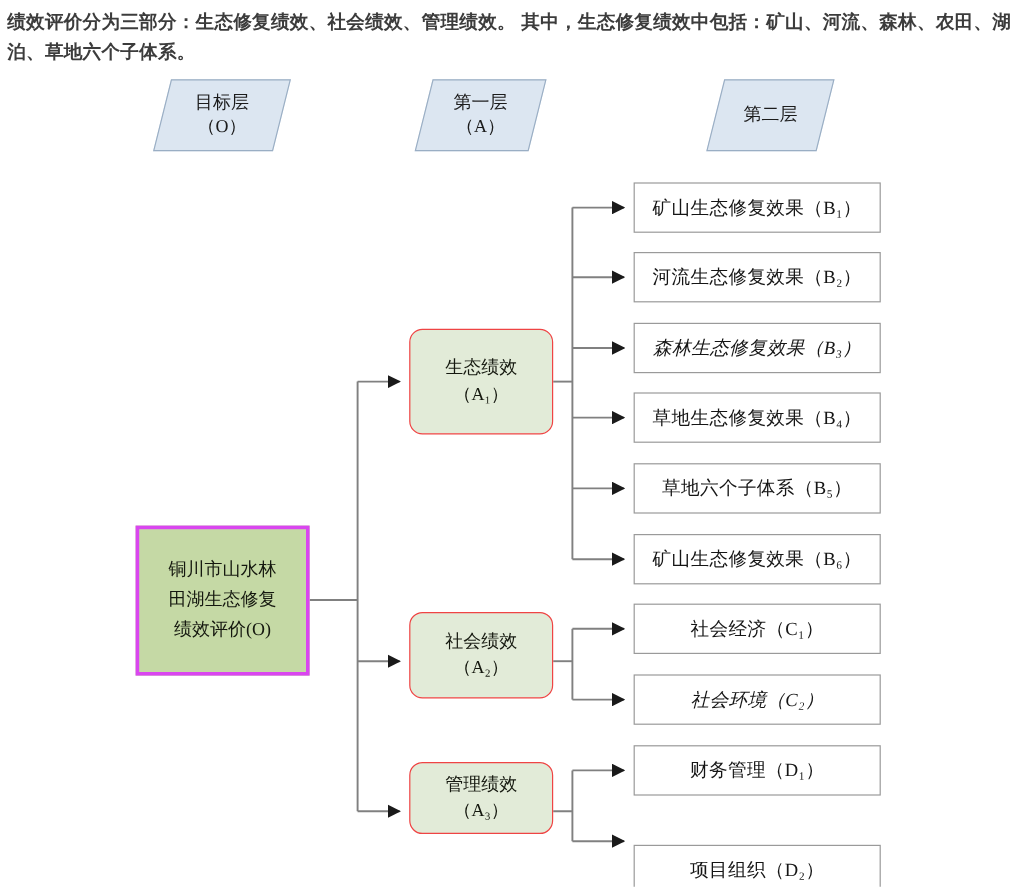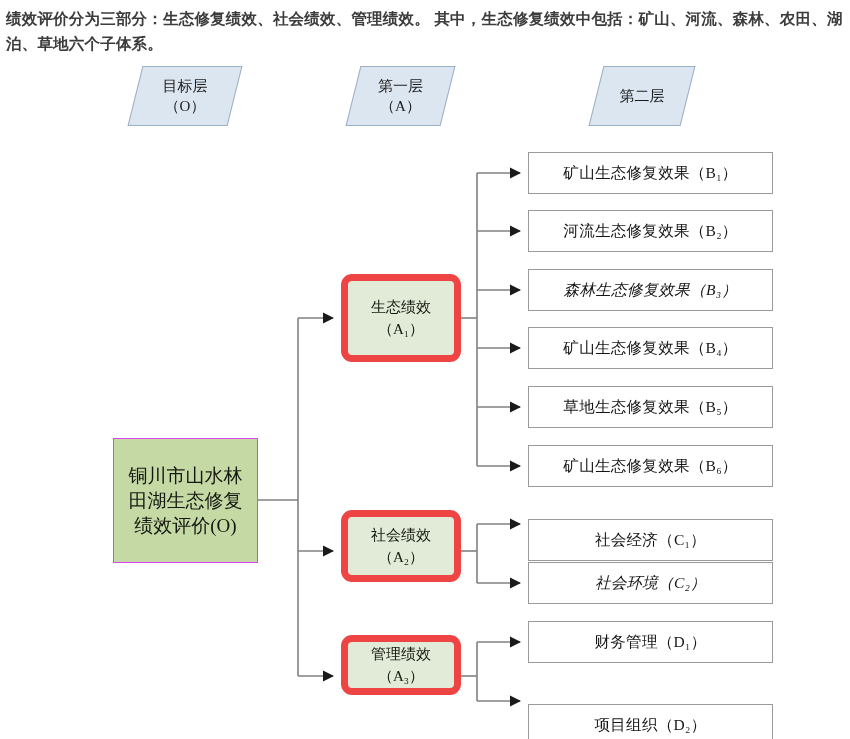--- a/index.html
+++ b/index.html
@@ -65,57 +65,57 @@
   }
 
   
   #root-box {
     position: absolute;
     left: 113px;
     top: 438px;
     width: 145px;
     height: 125px;
     background: #c5d9a5;
-    border: 1px solid #d946ef;
+    border: 3px solid #d946ef;
     box-sizing: border-box;
     display: flex;
     align-items: center;
     justify-content: center;
     text-align: center;
-    font-size: 19px;
+    font-size: 15px;
     line-height: 25px;
     white-space: pre-line;
     color: #15180f;
   }
 
   
   .crit {
     position: absolute;
     left: 341px;
     width: 120px;
     background: #e2ebd8;
-    border: 7px solid #ef4444;
+    border: 1px solid #ef4444;
     border-radius: 11px;
     box-sizing: border-box;
     display: flex;
     flex-direction: column;
     align-items: center;
     justify-content: center;
     text-align: center;
     font-size: 15px;
     line-height: 22px;
     white-space: pre-line;
     color: #15180f;
   }
 
   
   .leaf {
     position: absolute;
     left: 528px;
-    width: 245px;
+    width: 206px;
     height: 42px;
     background: #ffffff;
     border: 1px solid #9a9a9a;
     box-sizing: border-box;
     display: flex;
     align-items: center;
     justify-content: center;
     text-align: left;
     font-size: 15.5px;
     color: #151515;
@@ -182,21 +182,21 @@
 <div class="crit" style="top:274px; height:88px;">生态绩效
 （A₁）</div>
 <div class="crit" style="top:510px; height:72px;">社会绩效
 （A₂）</div>
 <div class="crit" style="top:635px; height:60px;">管理绩效
 （A₃）</div>
 
 <div class="leaf" style="top:152px;">矿山生态修复效果（B₁）</div>
 <div class="leaf" style="top:210px;">河流生态修复效果（B₂）</div>
 <div class="leaf" style="top:269px;font-style:italic;">森林生态修复效果（B₃）</div>
-<div class="leaf" style="top:327px;">矿山生态修复效果（B₄）</div>
-<div class="leaf" style="top:386px;">草地生态修复效果（B₅）</div>
+<div class="leaf" style="top:327px;">草地生态修复效果（B₄）</div>
+<div class="leaf" style="top:386px;">草地六个子体系（B₅）</div>
 <div class="leaf" style="top:445px;">矿山生态修复效果（B₆）</div>
 
-<div class="leaf" style="top:503px;margin-top:16px;">社会经济（C₁）</div>
+<div class="leaf" style="top:503px;">社会经济（C₁）</div>
 <div class="leaf" style="top:562px;font-style:italic;">社会环境（C₂）</div>
 
 <div class="leaf" style="top:621px;">财务管理（D₁）</div>
 <div class="leaf" style="top:704px;">项目组织（D₂）</div>
 
 </body></html>

